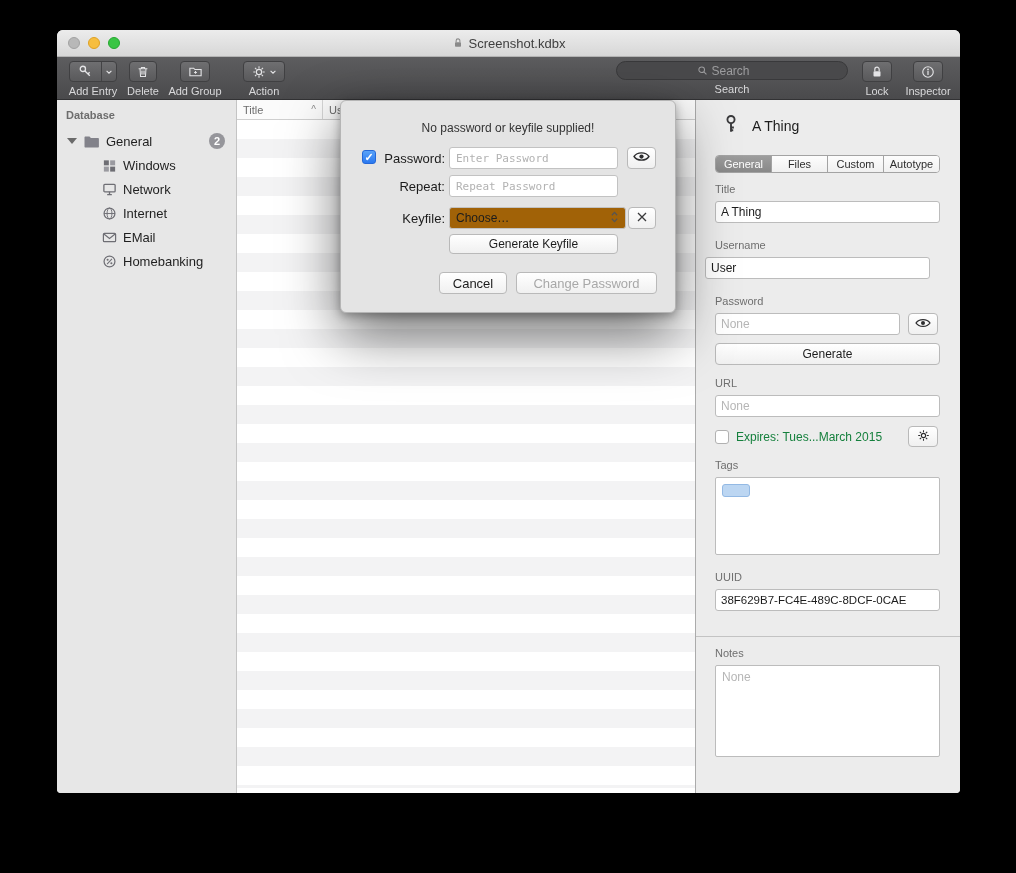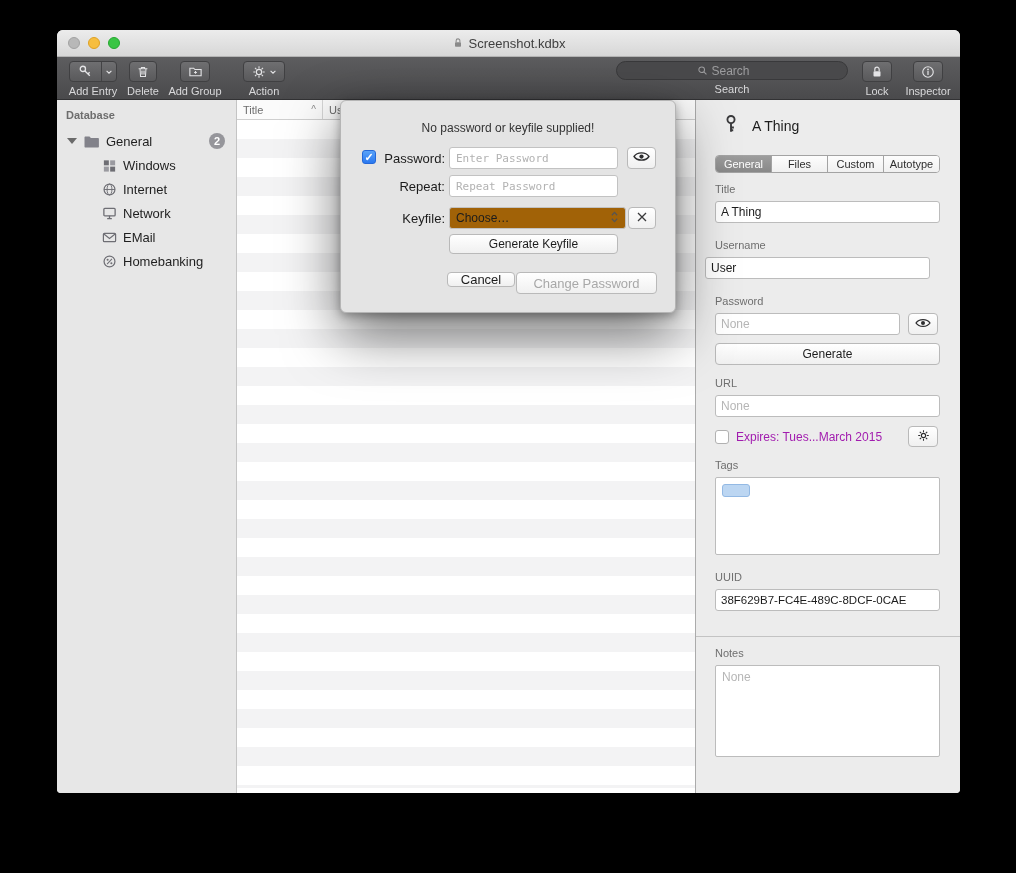--- a/index.html
+++ b/index.html
@@ -258,35 +258,35 @@
               <rect x="8.7" y="2.5" width="5.3" height="5.3" fill="#9a9aa0"></rect>
               <rect x="2" y="9.2" width="5.3" height="5.3" fill="#9a9aa0"></rect>
               <rect x="8.7" y="9.2" width="5.3" height="5.3" fill="#6e6e74"></rect>
             </svg>
         </span>
         <span>Windows</span>
       </div>
       <div class="sb-row child">
         <span class="sb-icon">
           <svg width="15" height="15" viewBox="0 0 16 16">
+              <rect x="2" y="2.5" width="12" height="8" rx="1" fill="none" stroke="#6e6e74" stroke-width="1.4"></rect>
+              <path d="M8 10.5v2.5 M5.5 13.5h5" stroke="#6e6e74" stroke-width="1.4"></path>
+            </svg>
+        </span>
+        <span>Network</span>
+      </div>
+      <div class="sb-row child">
+        <span class="sb-icon">
+          <svg width="15" height="15" viewBox="0 0 16 16">
               <circle cx="8" cy="8" r="5.8" fill="none" stroke="#6e6e74" stroke-width="1.3"></circle>
               <ellipse cx="8" cy="8" rx="2.6" ry="5.8" fill="none" stroke="#6e6e74" stroke-width="1"></ellipse>
               <path d="M2.2 8h11.6" stroke="#6e6e74" stroke-width="1"></path>
             </svg>
         </span>
         <span>Internet</span>
-      </div>
-      <div class="sb-row child">
-        <span class="sb-icon">
-          <svg width="15" height="15" viewBox="0 0 16 16">
-              <rect x="2" y="2.5" width="12" height="8" rx="1" fill="none" stroke="#6e6e74" stroke-width="1.4"></rect>
-              <path d="M8 10.5v2.5 M5.5 13.5h5" stroke="#6e6e74" stroke-width="1.4"></path>
-            </svg>
-        </span>
-        <span>Network</span>
       </div>
       <div class="sb-row child">
         <span class="sb-icon">
           <svg width="15" height="15" viewBox="0 0 16 16">
               <rect x="1.5" y="3.5" width="13" height="9" rx="1" fill="none" stroke="#6e6e74" stroke-width="1.3"></rect>
               <path d="M2 4.2 L8 9 L14 4.2" fill="none" stroke="#6e6e74" stroke-width="1.2"></path>
             </svg>
         </span>
         <span>EMail</span>
       </div>
@@ -351,21 +351,21 @@
             </svg>
         </span>
       </div>
 
       <div class="insp-abs lightbtn" style="top:243px; left:19px; width:225px; height:22px;">Generate</div>
 
       <div class="insp-abs insp-label" style="top:277px;">URL</div>
       <input class="insp-abs tfield" style="top: 295px; left: 19px;" placeholder="None">
 
       <span class="insp-abs checkbox" style="top:330px; left:19px;"></span>
-      <div class="insp-abs" style="top:330px; left:40px; font-size:12px; color:#a21caf;">Expires: Tues...March 2015</div>
+      <div class="insp-abs" style="top:330px; left:40px; font-size:12px; color:#15803d;">Expires: Tues...March 2015</div>
       <div class="insp-abs lightbtn iconbtn" style="top:326px; left:212px; height:21px;">
         <span>
           <svg width="13" height="13" viewBox="0 0 16 16">
               <circle cx="8" cy="8" r="2.6" fill="none" stroke="#2d2d2f" stroke-width="1.4"></circle>
               <path d="M8 1.5v2.4 M8 12.1v2.4 M1.5 8h2.4 M12.1 8h2.4 M3.4 3.4l1.7 1.7 M10.9 10.9l1.7 1.7 M12.6 3.4l-1.7 1.7 M5.1 10.9l-1.7 1.7" stroke="#2d2d2f" stroke-width="1.3"></path>
             </svg>
         </span>
       </div>
 
       <div class="insp-abs insp-label" style="top:359px;">Tags</div>
@@ -419,16 +419,16 @@
   <div class="dlg-abs lightbtn" style="top:106px; left:287px; width:28px; height:22px;">
     <span>
       <svg width="12" height="12" viewBox="0 0 12 12">
           <path d="M2 2 L10 10 M10 2 L2 10" stroke="#3a3a3c" stroke-width="1.3"></path>
         </svg>
     </span>
   </div>
 
   <div class="dlg-abs lightbtn" style="top:133px; left:108px; width:169px; height:20px;">Generate Keyfile</div>
 
-  <div class="dlg-abs lightbtn" style="top:171px; left:98px; width:68px; height:15px; font-size:13px;margin-left:8px;">Cancel</div>
+  <div class="dlg-abs lightbtn" style="top:171px; left:98px; width:68px; height:22px; font-size:13px;">Cancel</div>
   <div class="dlg-abs lightbtn dis" style="top:171px; left:175px; width:141px; height:22px; font-size:13px;">Change Password</div>
 
 </div>
 
 </body></html>

